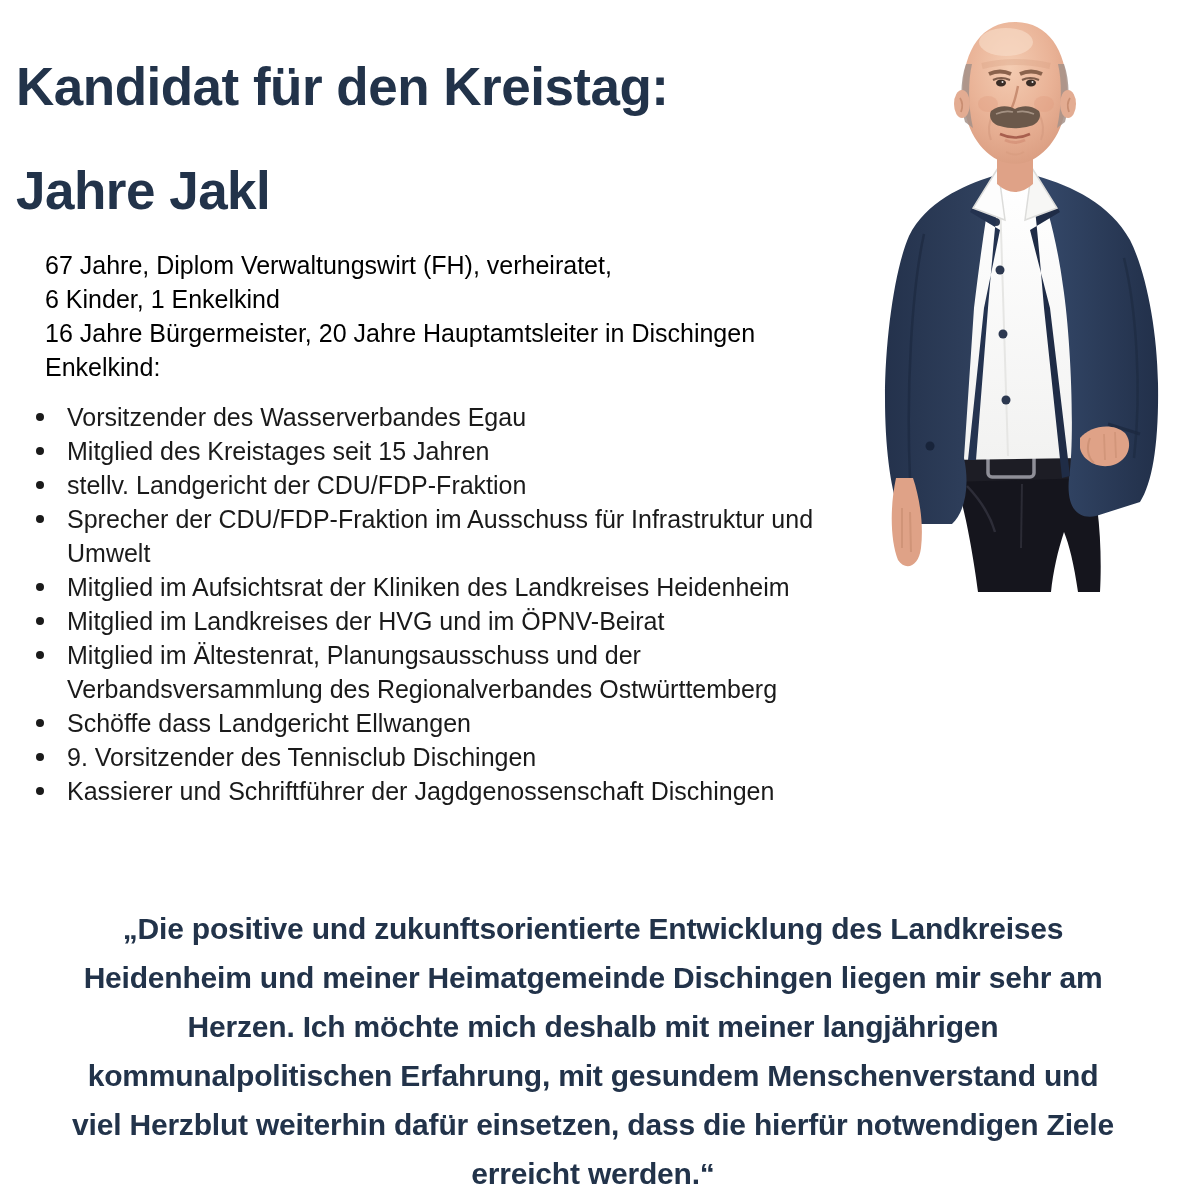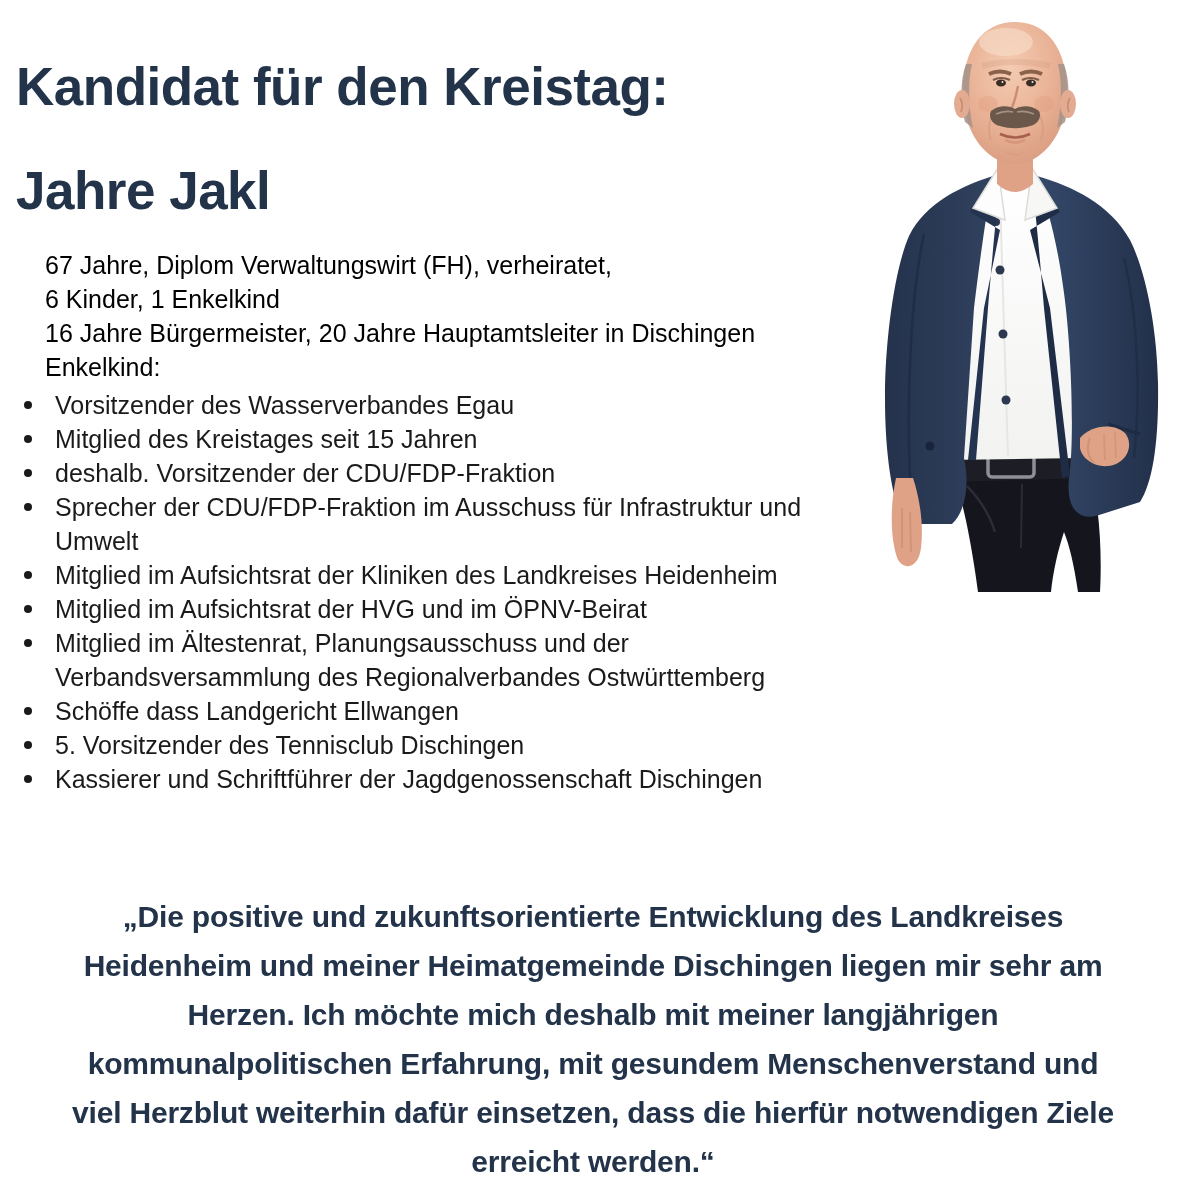--- a/index.html
+++ b/index.html
@@ -39,21 +39,21 @@
   }
   .bio {
     margin-top: 26px;
     font-size: 25px;
     line-height: 34px;
     color: #000000;
     margin-left: 29px;
   }
   .bio-line { min-height: 34px; }
   .engagement-list {
-    margin: 4px;
+    margin: 16px;
     padding: 0;
     list-style: none;
     width: 862px;
     font-size: 25px;
     line-height: 34px;
     color: #1a1a1a;
   }
   .engagement-item {
     position: relative;
     padding-left: 35px;
@@ -112,51 +112,51 @@
         <span>Vorsitzender des Wasserverbandes Egau</span>
       </li>
 
       <li class="engagement-item">
         <span class="bullet-dot"></span>
         <span>Mitglied des Kreistages seit 15 Jahren</span>
       </li>
 
       <li class="engagement-item">
         <span class="bullet-dot"></span>
-        <span>deshalb. Vorsitzender der CDU/FDP-Fraktion</span>
+        <span>stellv. Landgericht der CDU/FDP-Fraktion</span>
       </li>
 
       <li class="engagement-item">
         <span class="bullet-dot"></span>
         <span>Sprecher der CDU/FDP-Fraktion im Ausschuss für Infrastruktur und Umwelt</span>
       </li>
 
       <li class="engagement-item">
         <span class="bullet-dot"></span>
         <span>Mitglied im Aufsichtsrat der Kliniken des Landkreises Heidenheim</span>
       </li>
 
       <li class="engagement-item">
         <span class="bullet-dot"></span>
-        <span>Mitglied im Aufsichtsrat der HVG und im ÖPNV-Beirat</span>
+        <span>Mitglied im Landkreises der HVG und im ÖPNV-Beirat</span>
       </li>
 
       <li class="engagement-item">
         <span class="bullet-dot"></span>
         <span>Mitglied im Ältestenrat, Planungsausschuss und der Verbandsversammlung des Regionalverbandes Ostwürttemberg</span>
       </li>
 
       <li class="engagement-item">
         <span class="bullet-dot"></span>
         <span>Schöffe dass Landgericht Ellwangen</span>
       </li>
 
       <li class="engagement-item">
         <span class="bullet-dot"></span>
-        <span>5. Vorsitzender des Tennisclub Dischingen</span>
+        <span>9. Vorsitzender des Tennisclub Dischingen</span>
       </li>
 
       <li class="engagement-item">
         <span class="bullet-dot"></span>
         <span>Kassierer und Schriftführer der Jagdgenossenschaft Dischingen</span>
       </li>
     </ul>
 
   <div class="quote">„Die positive und zukunftsorientierte Entwicklung des Landkreises Heidenheim und meiner Heimatgemeinde Dischingen liegen mir sehr am Herzen. Ich möchte mich deshalb mit meiner langjährigen kommunalpolitischen Erfahrung, mit gesundem Menschenverstand und viel Herzblut weiterhin dafür einsetzen, dass die hierfür notwendigen Ziele erreicht werden.“</div>
 </div>

